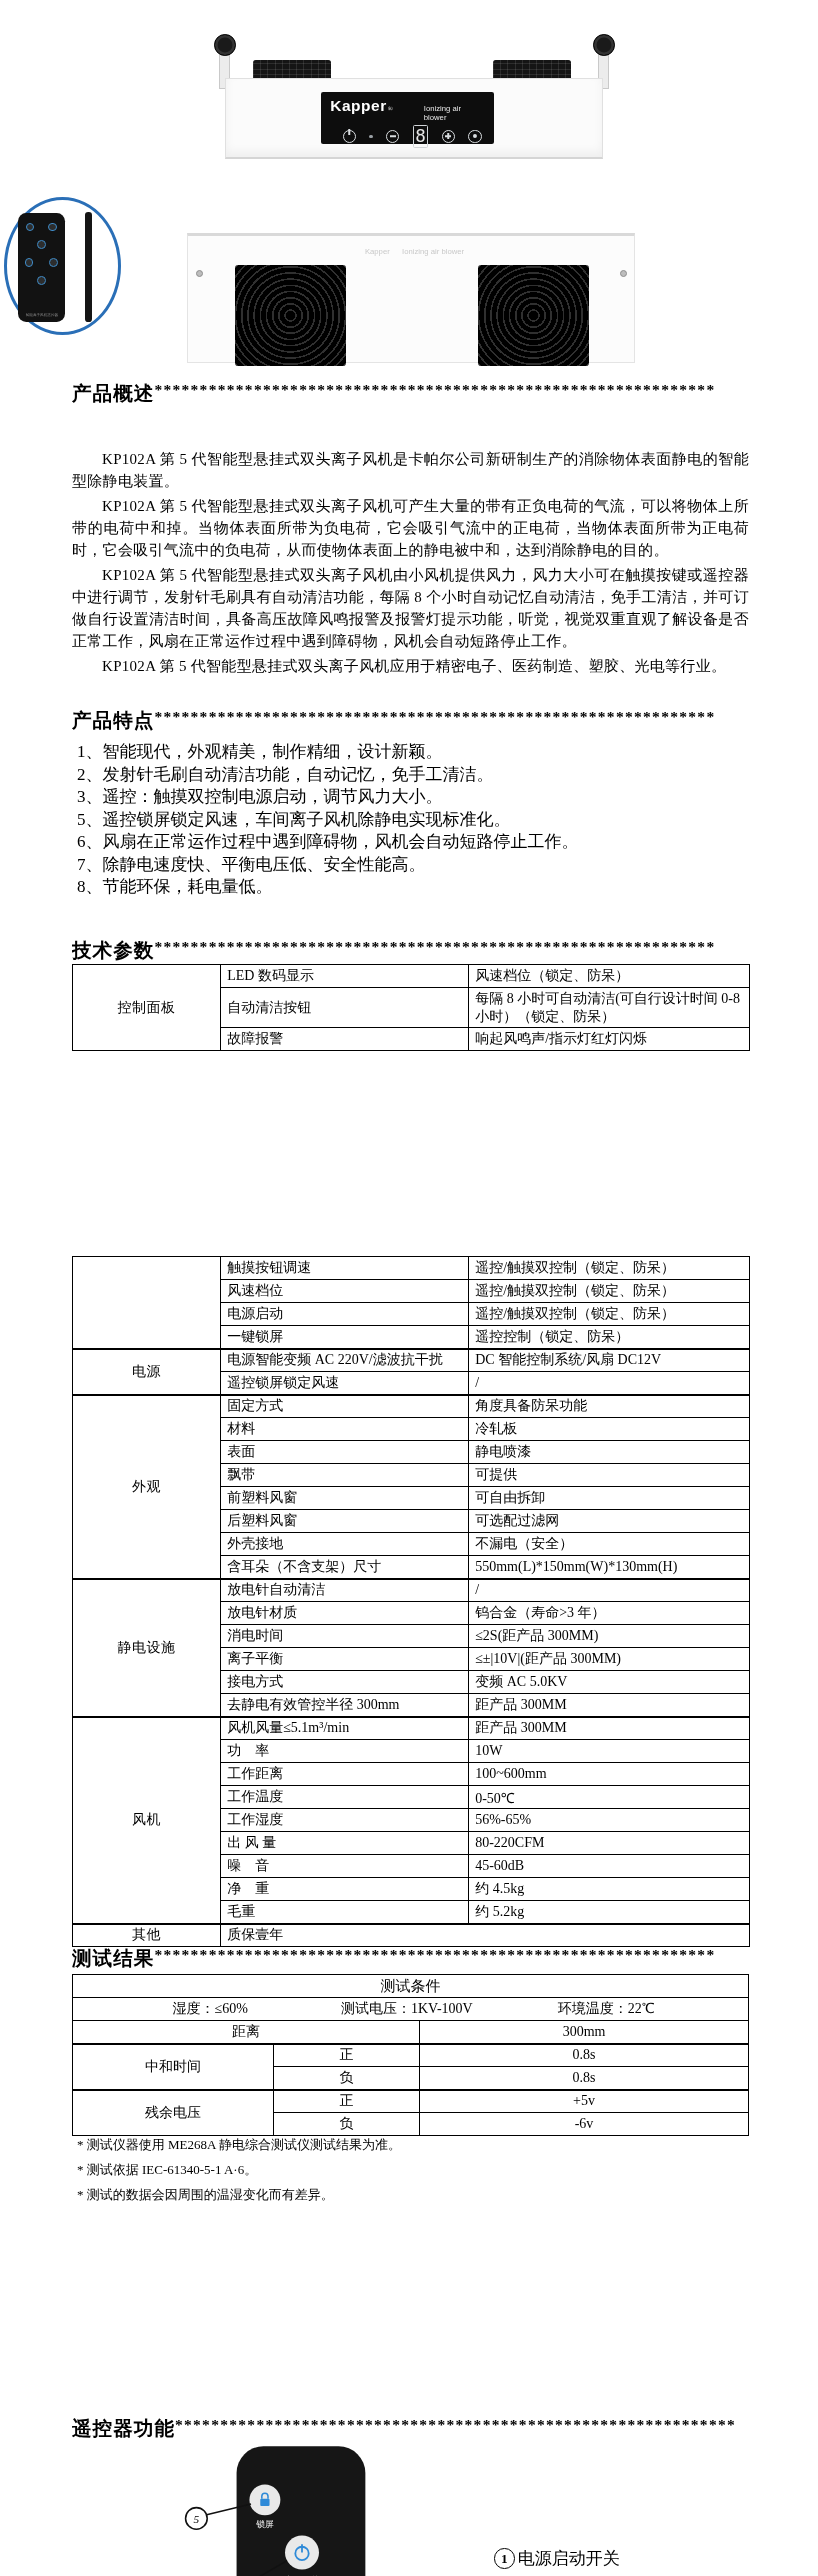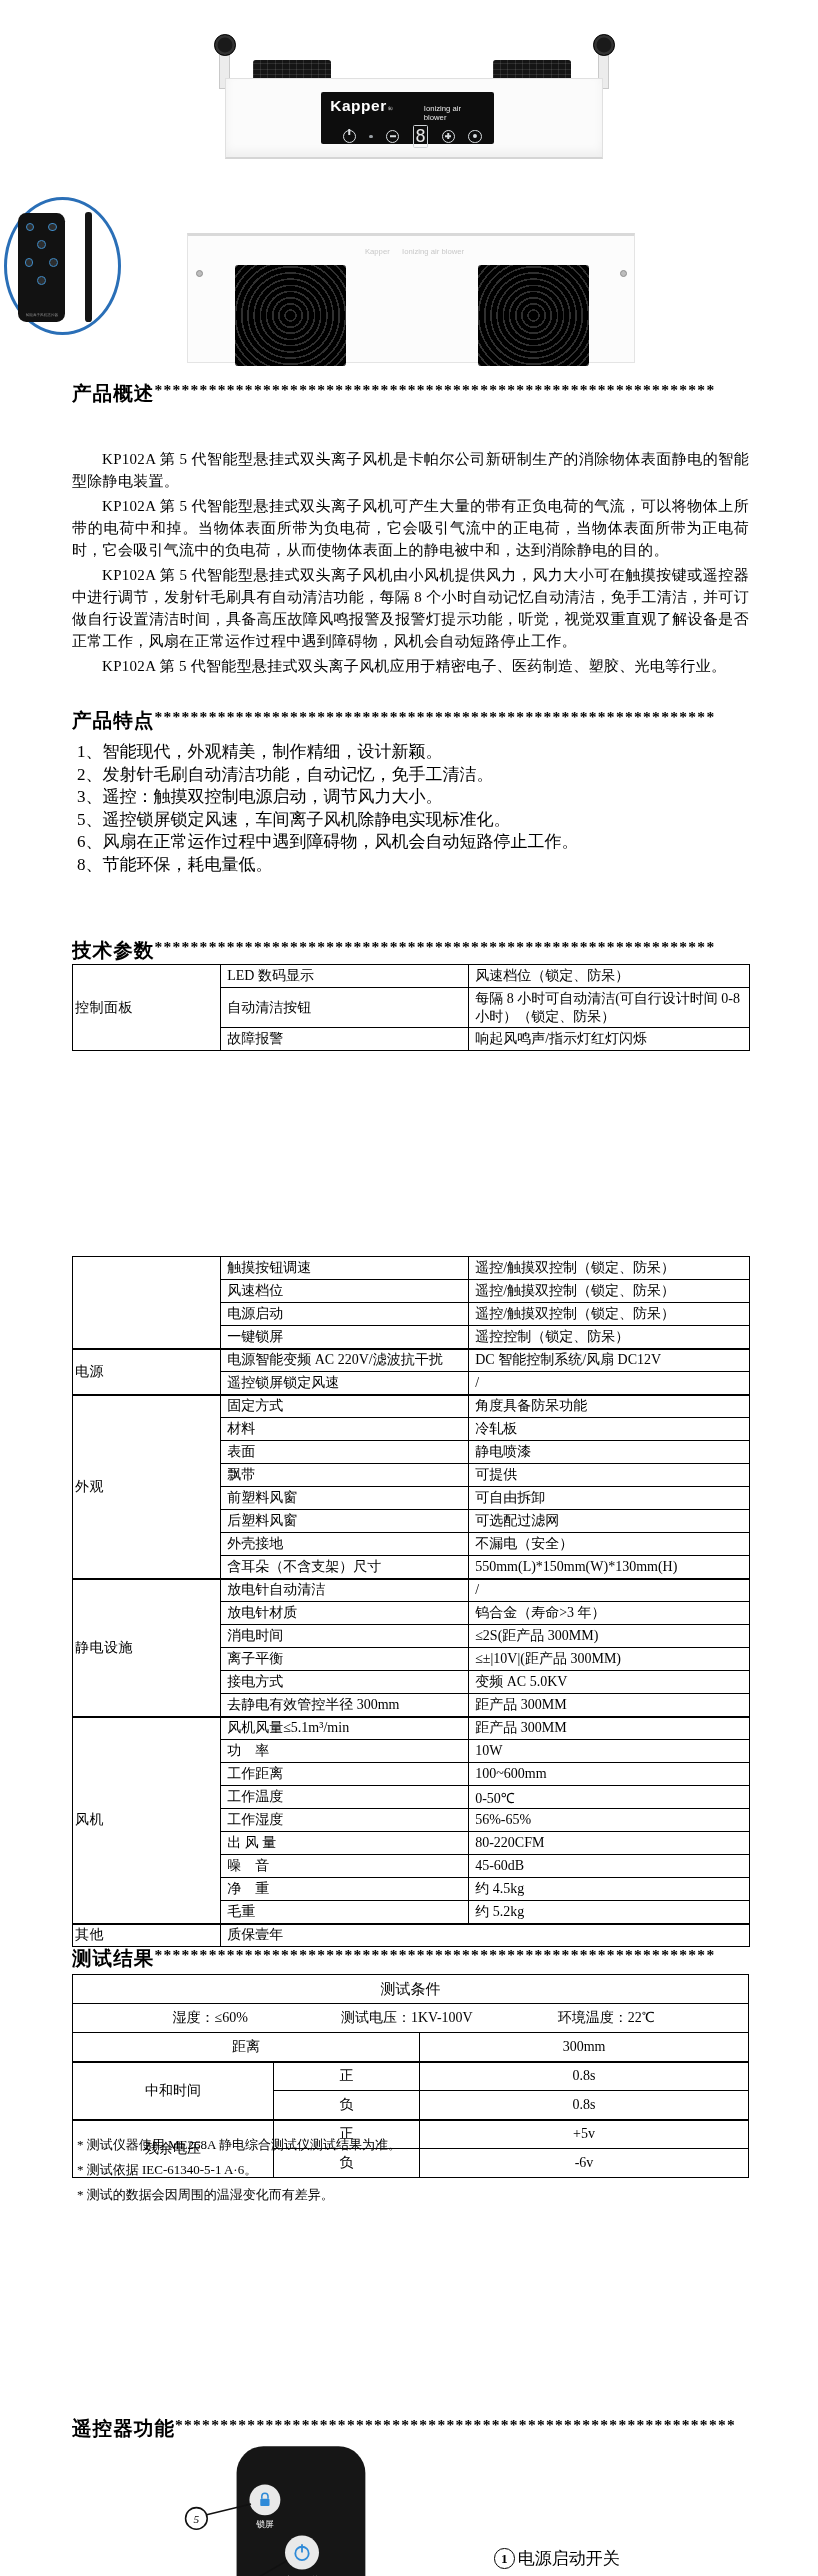--- a/index.html
+++ b/index.html
@@ -14,26 +14,26 @@
 
   
   .doc-text { position:absolute; left:72px; width:677px; font-size:15px; line-height:22px; letter-spacing:0.3px; text-align:justify;margin-top:36px; }
   .doc-text p { text-indent:2em; margin:0 0 3.1px 0; }
   .feat-list { position:absolute; left:77px; width:672px; font-size:17px; line-height:22px; }
   .feat-list .feat-item { padding-left:32px; text-indent:-32px; margin-bottom:0.5px; }
 
   
   table.spec { border-collapse:collapse; table-layout:fixed; background:#fff; }
   table.spec td { border:1px solid #000; font-size:14px; padding:1.5px 6.2px; height:23px; vertical-align:middle; }
-  table.spec td.grp { text-align:left; padding:1.5px 2.1px; letter-spacing:0.5px; }
+  table.spec td.grp { text-align:center; padding:1.5px 2.1px; letter-spacing:0.5px; }
   table.spec tr.gsep td { border-top:2.1px solid #000; }
   table.spec { border:1.5px solid #000; }
 
   table.testtb { border-collapse:collapse; table-layout:fixed; border:1.5px solid #000; }
-  table.testtb td { border:1px solid #000; font-size:14px; height:29px; text-align:center; vertical-align:middle; padding:1px 8px; }
+  table.testtb td { border:1px solid #000; font-size:14px; height:23px; text-align:center; vertical-align:middle; padding:1px 8px; }
   table.testtb tr.gsep td { border-top:2.1px solid #000; }
   .conds-row { display:flex; text-align:left;justify-content:center; }
   .conds-row span { flex:0 0 auto; }
 
   .test-notes { position:absolute; left:77px; width:670px; font-size:13px; line-height:25px; }
 
   
   .unit-top { position:absolute; left:211px; top:19.6px; width:407px; height:155px; }
   .unit-top .face { position:absolute; left:14.4px; top:58px; width:378px; height:81px; background:#fbfbfb; border:0.5px solid #e0e0e0; border-bottom:2.1px solid #d5d5d5; box-shadow:inset 0 -5.2px 9.3px rgba(0,0,0,0.05); }
   .fan-top { position:absolute; top:40px; width:78px; height:20.6px; background:#151515; border-radius:2.6px;
@@ -156,20 +156,21 @@
   <div class="sec-header" style="top:707px">
     <span class="sec-title">产品特点</span>
       <span class="sec-stars">**************************************************************</span>
   </div>
   <div class="feat-list" style="top:741px">
     <div class="feat-item">1、智能现代，外观精美，制作精细，设计新颖。</div>
     <div class="feat-item">2、发射针毛刷自动清洁功能，自动记忆，免手工清洁。</div>
     <div class="feat-item">3、遥控：触摸双控制电源启动，调节风力大小。</div>
     <div class="feat-item">5、遥控锁屏锁定风速，车间离子风机除静电实现标准化。</div>
     <div class="feat-item">6、风扇在正常运作过程中遇到障碍物，风机会自动短路停止工作。</div>
+    <div class="feat-item">7、除静电速度快、平衡电压低、安全性能高。</div>
     <div class="feat-item">8、节能环保，耗电量低。</div>
   </div>
 
   <div class="sec-header" style="top:937px">
     <span class="sec-title">技术参数</span>
       <span class="sec-stars">**************************************************************</span>
   </div>
 
   <table class="spec" style="position:absolute;left:72px;top:964px;width:676px">
     <colgroup>

